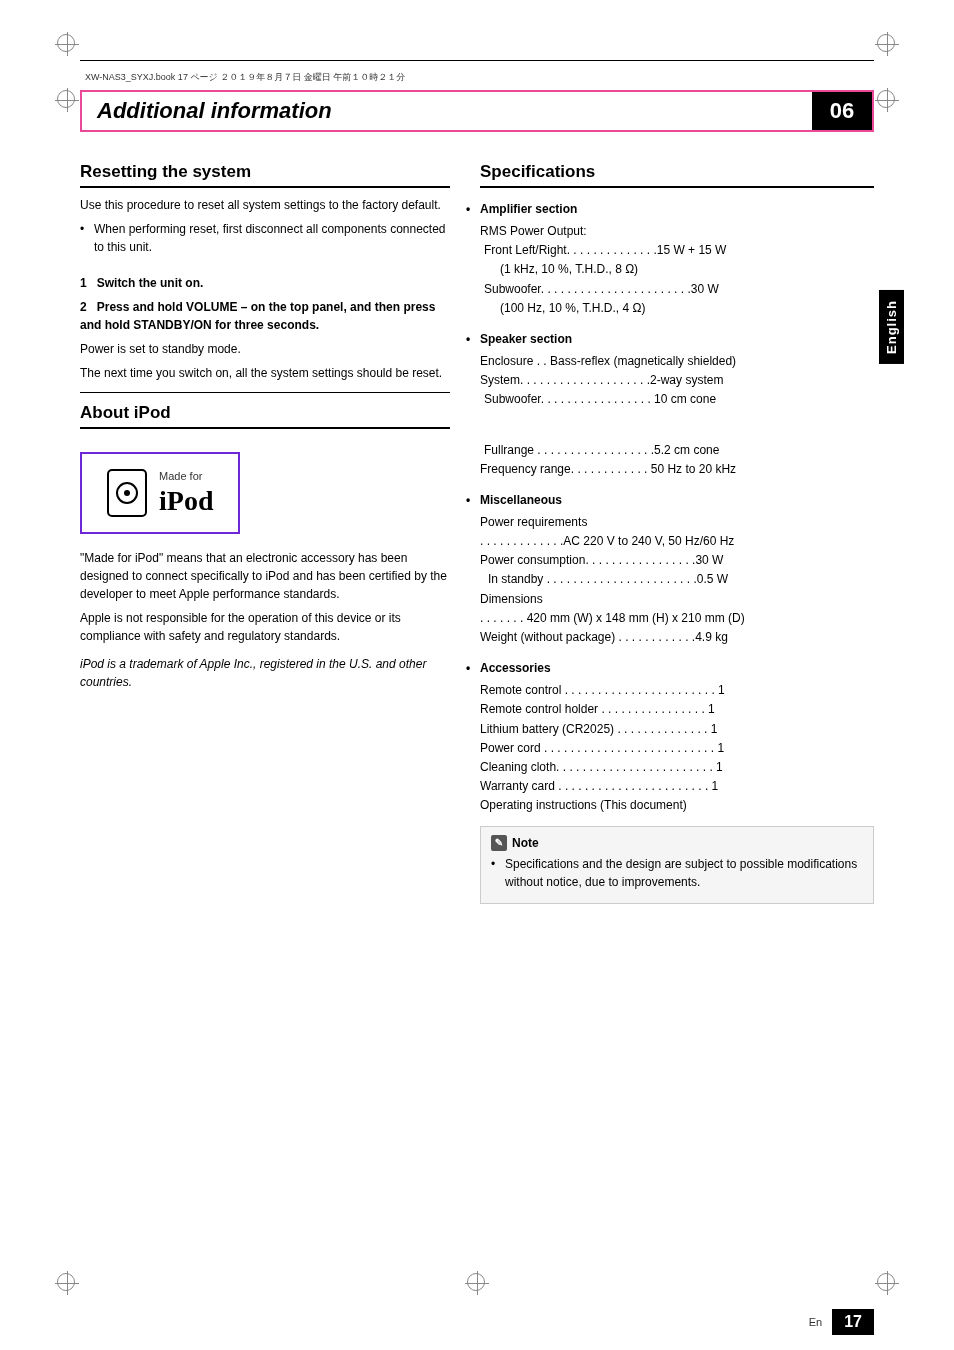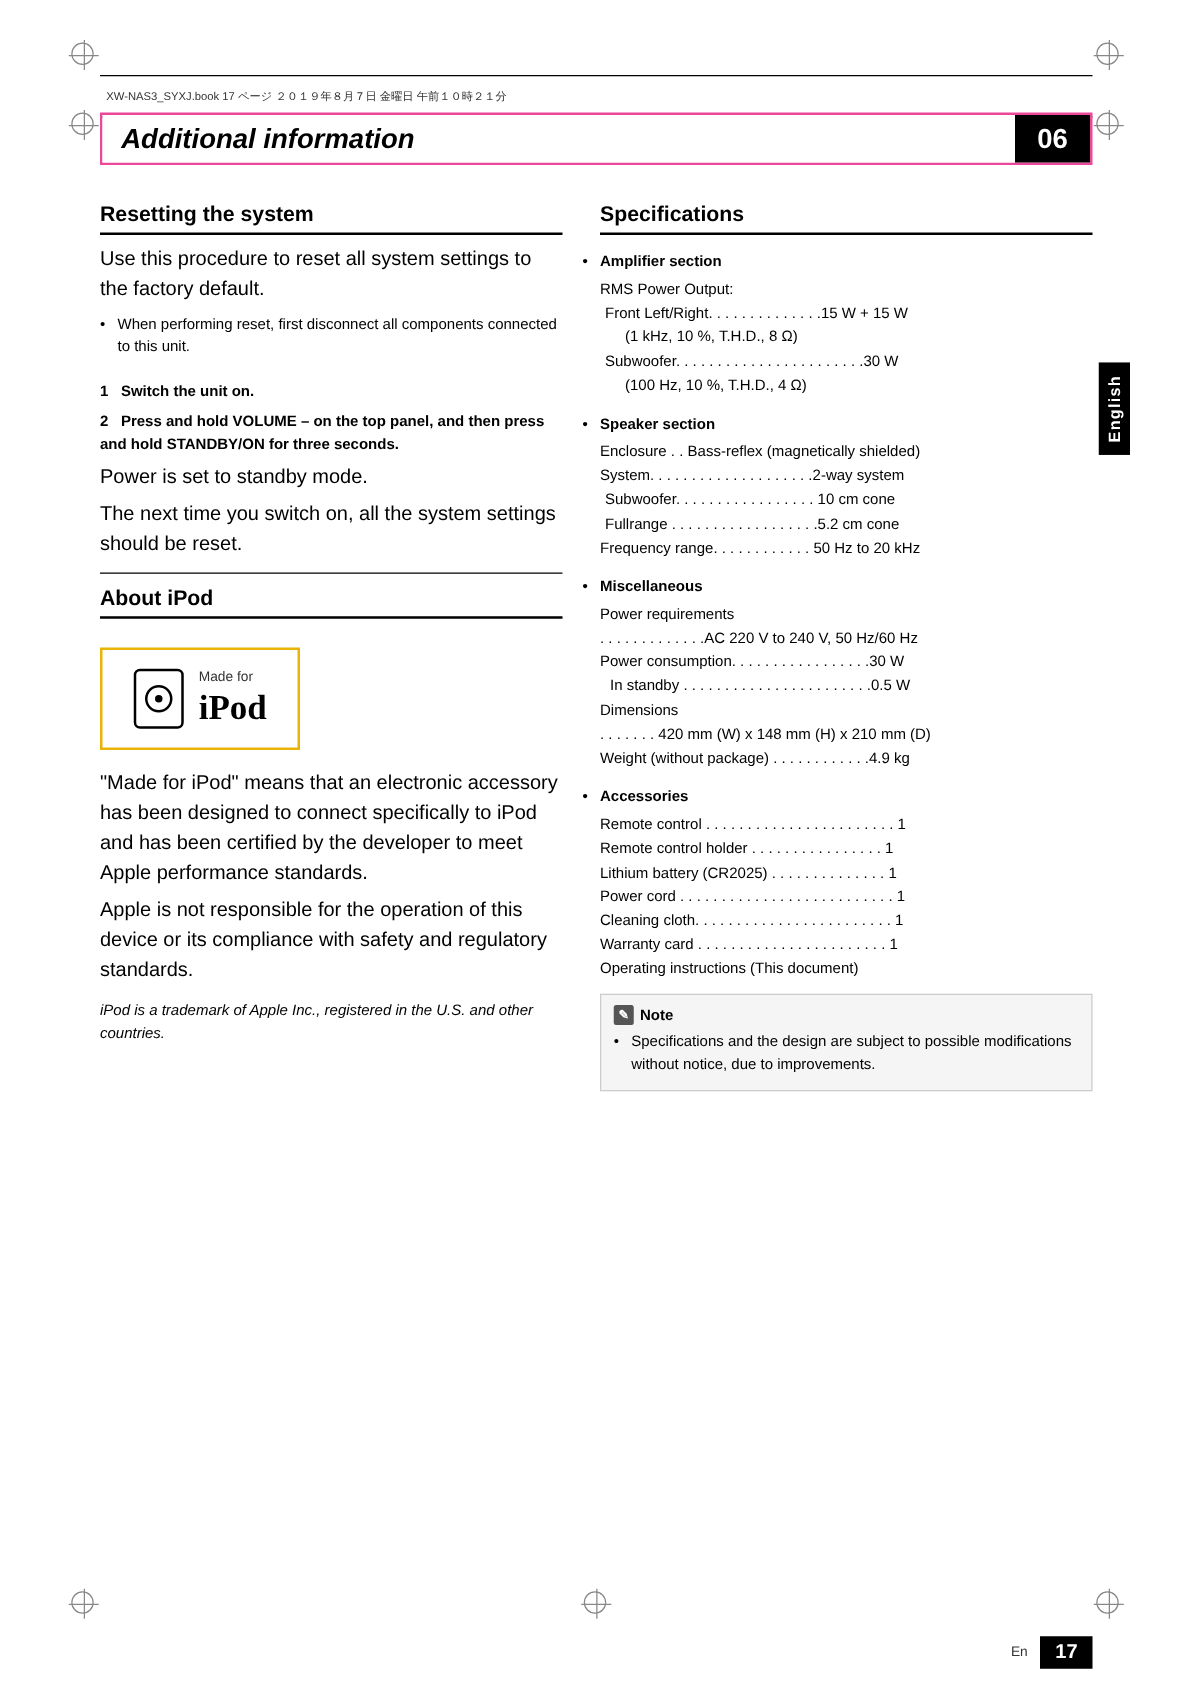--- a/index.html
+++ b/index.html
@@ -97,21 +97,21 @@
       margin-bottom: 8px;
     }
 
     .subsection-heading {
       font-weight: bold;
       margin-top: 12px;
       margin-bottom: 3px;
     }
 
     p {
-      font-size: 16px;
+      font-size: 12px;
       line-height: 1.5;
       margin-bottom: 6px;
     }
 
     .bullet-item {
       font-size: 12px;
       line-height: 1.5;
       padding-left: 14px;
       position: relative;
       margin-bottom: 4px;
@@ -128,21 +128,21 @@
       line-height: 1.5;
       margin-bottom: 6px;
     }
 
     .numbered-item strong {
       font-weight: bold;
     }
 
     
     .ipod-logo-container {
-      border: 2px solid #eab308;
+      border: 2px solid #6d28d9;
       display: inline-flex;
       align-items: center;
       justify-content: center;
       padding: 15px 25px;
       margin: 15px 0;
       gap: 12px;
     }
 
     .ipod-icon {
       width: 40px;
@@ -377,21 +377,21 @@
         <div class="spec-line" style="padding-left:20px;">(1 kHz, 10 %, T.H.D., 8 Ω)</div>
         <div class="spec-line" style="padding-left:4px;">Subwoofer. . . . . . . . . . . . . . . . . . . . . . .30 W</div>
         <div class="spec-line" style="padding-left:20px;">(100 Hz, 10 %, T.H.D., 4 Ω)</div>
       </div>
 
       <div style="margin-bottom:10px;">
         <div class="bullet-item subsection-heading" style="margin-left:-14px;">Speaker section</div>
         <div class="spec-line">Enclosure . .  Bass-reflex (magnetically shielded)</div>
         <div class="spec-line">System. . . . . . . . . . . . . . . . . . . .2-way system</div>
         <div class="spec-line" style="padding-left:4px;">Subwoofer. . . . . . . . . . . . . . . . . 10 cm cone</div>
-        <div class="spec-line" style="padding-left:4px;">Fullrange . . . . . . . . . . . . . . . . . .5.2 cm cone</div>
+        <div class="spec-line" style="padding-left:4px;margin-top:31px;">Fullrange . . . . . . . . . . . . . . . . . .5.2 cm cone</div>
         <div class="spec-line">Frequency range. . . . . . . . . . . . 50 Hz to 20 kHz</div>
       </div>
 
       <div style="margin-bottom:10px;">
         <div class="bullet-item subsection-heading" style="margin-left:-14px;">Miscellaneous</div>
         <div class="spec-line">Power requirements</div>
         <div class="spec-line">. . . . . . . . . . . . .AC 220 V to 240 V, 50 Hz/60 Hz</div>
         <div class="spec-line">Power consumption. . . . . . . . . . . . . . . . .30 W</div>
         <div class="spec-line" style="padding-left:8px;">In standby . . . . . . . . . . . . . . . . . . . . . . .0.5 W</div>
         <div class="spec-line">Dimensions</div>

